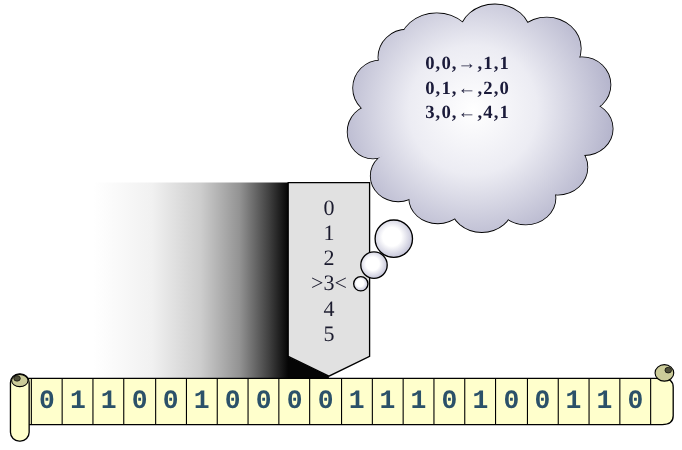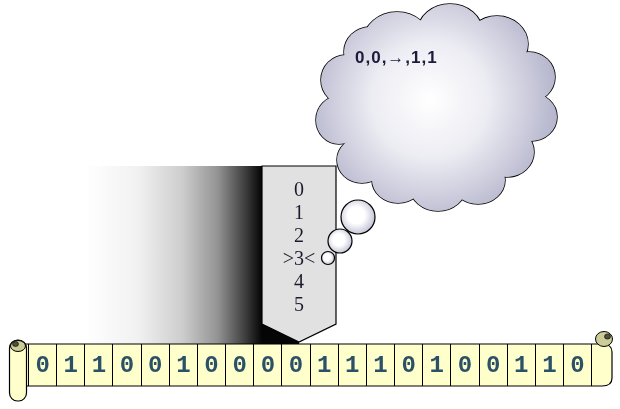--- a/index.html
+++ b/index.html
@@ -5,21 +5,21 @@
   html,body { margin:0; padding:0; background:#fff; }
   #stage {
     position:relative; width:620px; height:409px; overflow:hidden;
     background:#fff; font-family:"Liberation Sans", sans-serif;
   }
   #scene { position:absolute; left:0; top:0; z-index:0; }
 
   
   .cloud-text {
     position:absolute; left:355px; top:47px; width:140px; z-index:2;
-    text-align:left; font-family:Liberation Sans, sans-serif;
+    text-align:center; font-family:Liberation Serif, serif;
     font-size:17px; font-weight:bold; line-height:22px; letter-spacing:1px;
     color:#1b1b3a; white-space:nowrap;
   }
 
   
   .head-states {
     position:absolute; left:262px; top:178px; width:74px; z-index:2;
     text-align:center; font-family:"Liberation Serif","DejaVu Serif",serif;
     font-size:20px; line-height:23px; color:#1b1b2e; white-space:nowrap;
   }
@@ -117,20 +117,22 @@
     </g>
 
     <g>
       <ellipse cx="604" cy="339" rx="8.5" ry="7.5" fill="#cccc99" stroke="#000" stroke-width="1"></ellipse>
       <ellipse cx="607.5" cy="336.5" rx="3" ry="2.6" fill="#50503a" stroke="#000" stroke-width="0.6"></ellipse>
     </g>
   </svg>
 
   <div class="cloud-text">
     <div>0,0,→,1,1</div>
+    <div>0,1,←,2,0</div>
+    <div>3,0,←,4,1</div>
   </div>
 
   <div class="head-states">
     <div class="state-line">0</div>
     <div class="state-line">1</div>
     <div class="state-line">2</div>
     <div class="state-line current">&gt;3&lt;</div>
     <div class="state-line">4</div>
     <div class="state-line">5</div>
   </div>

